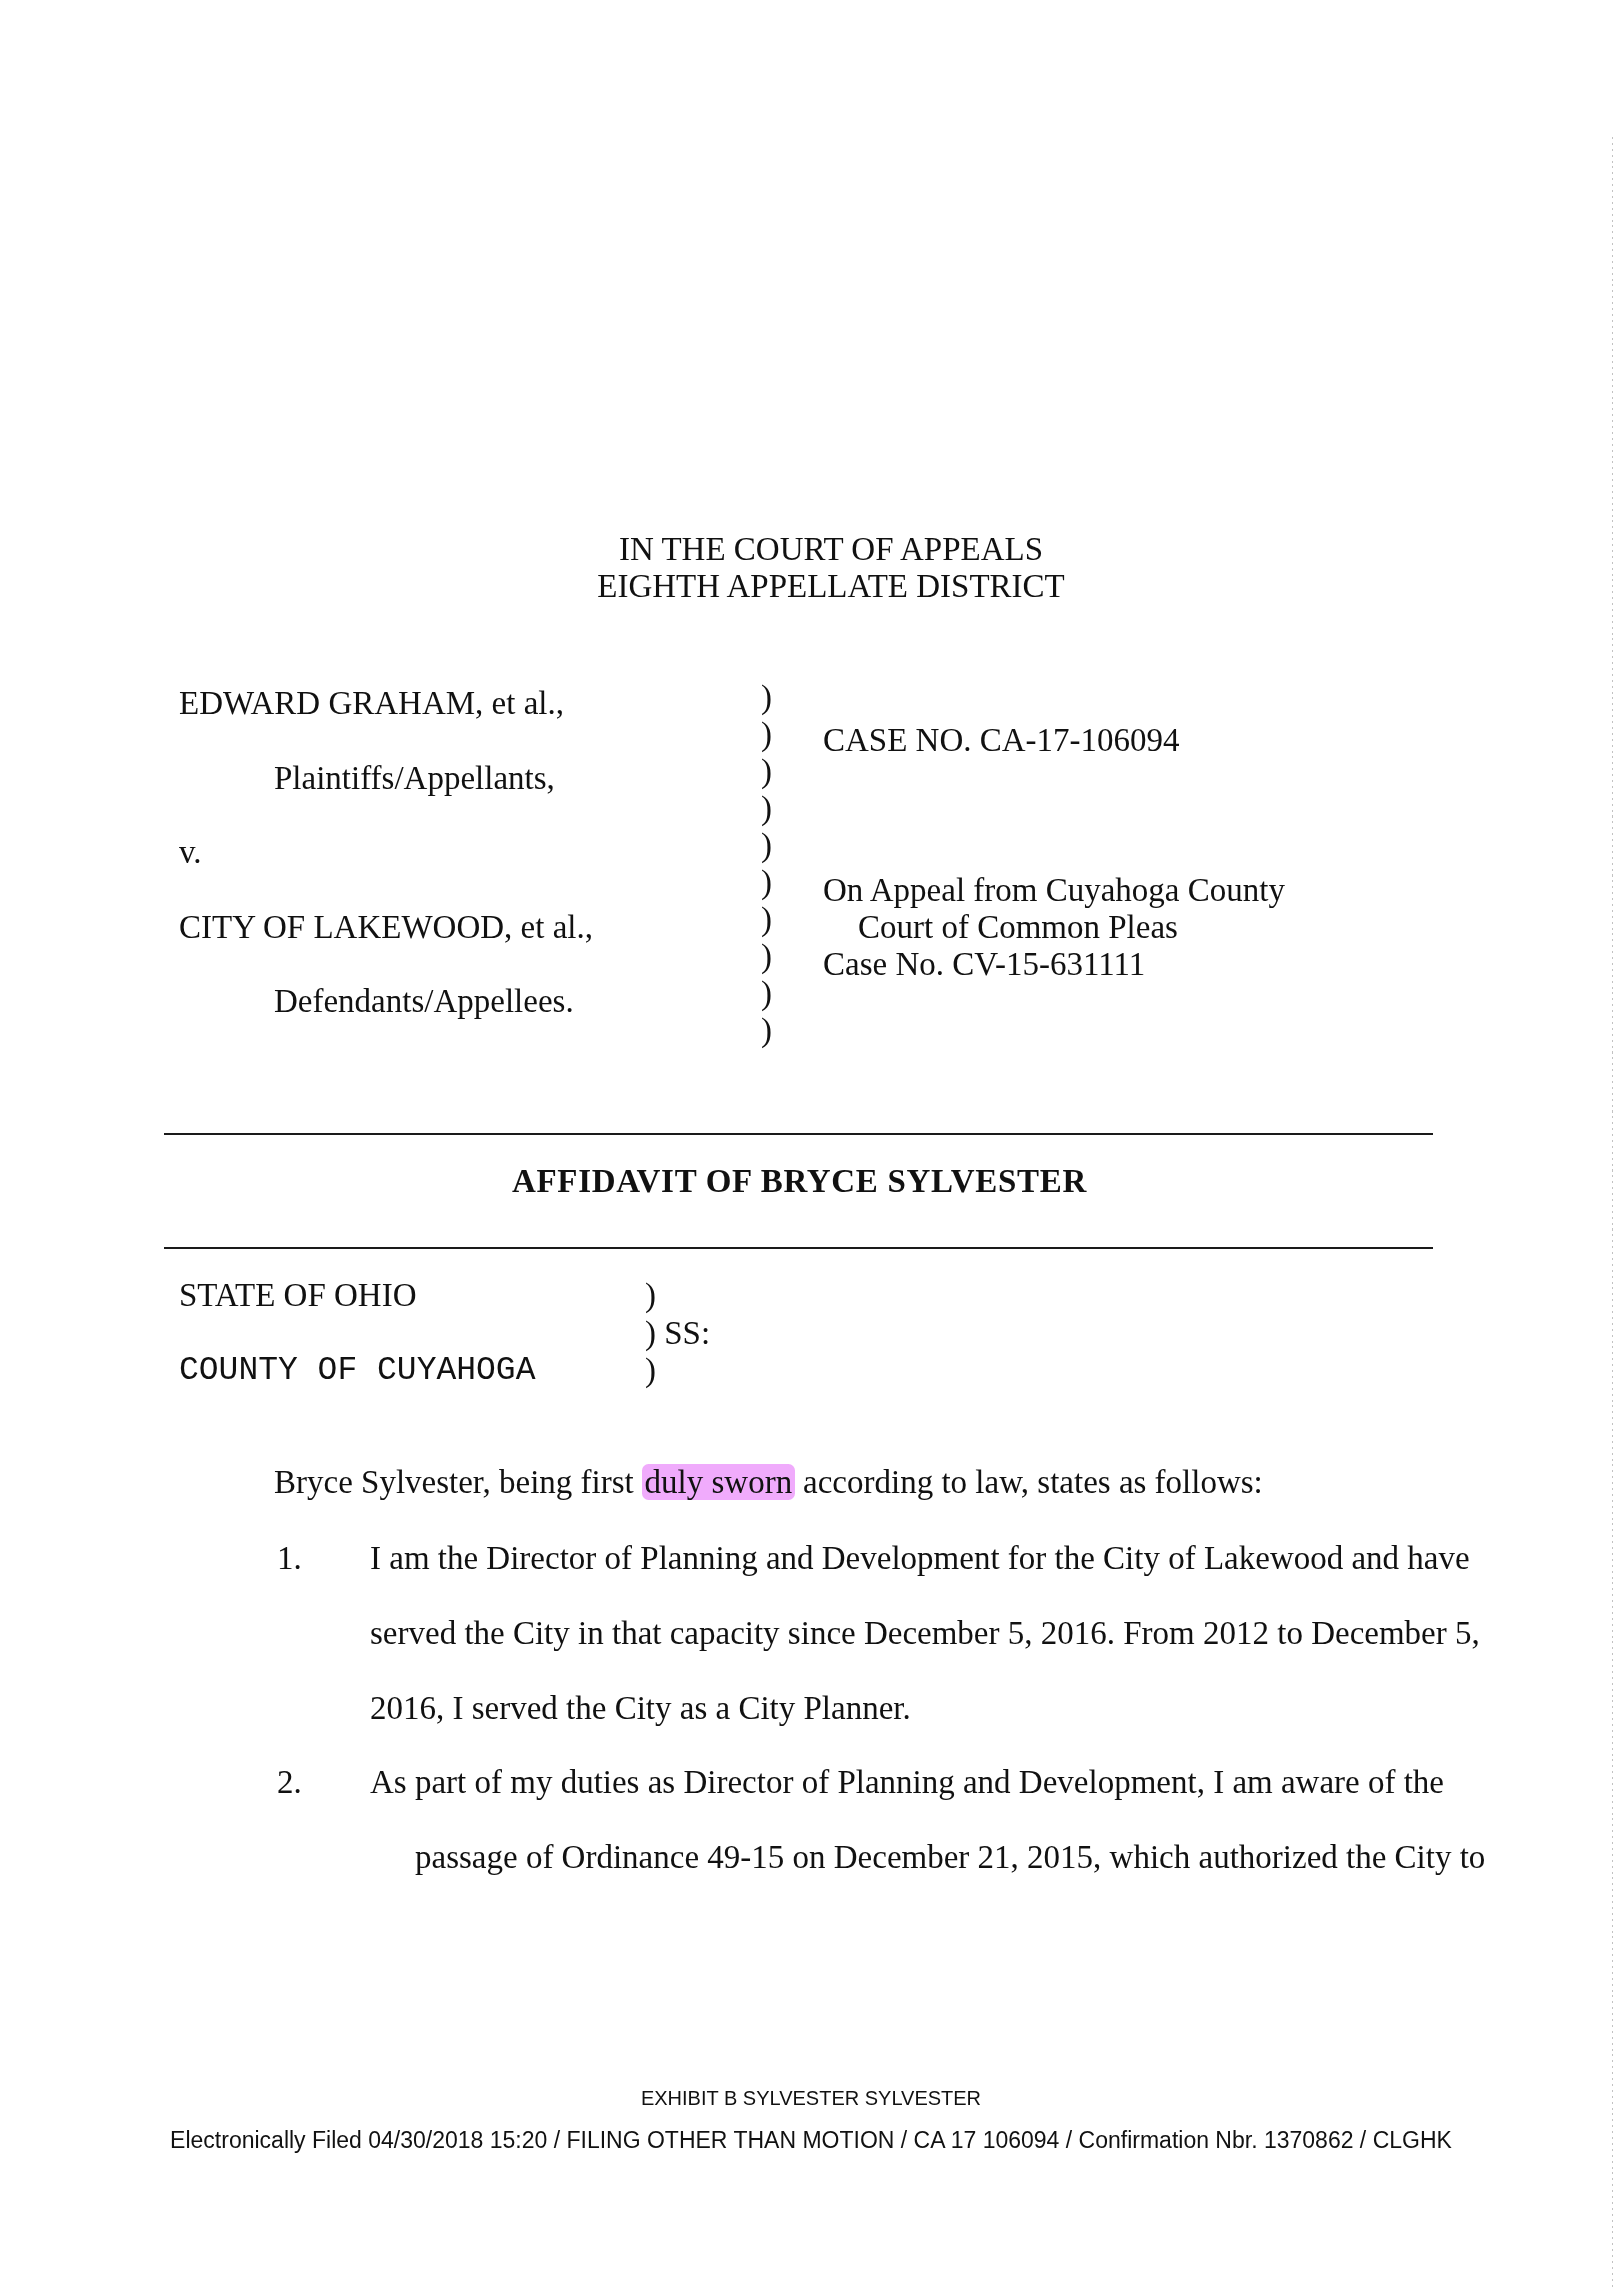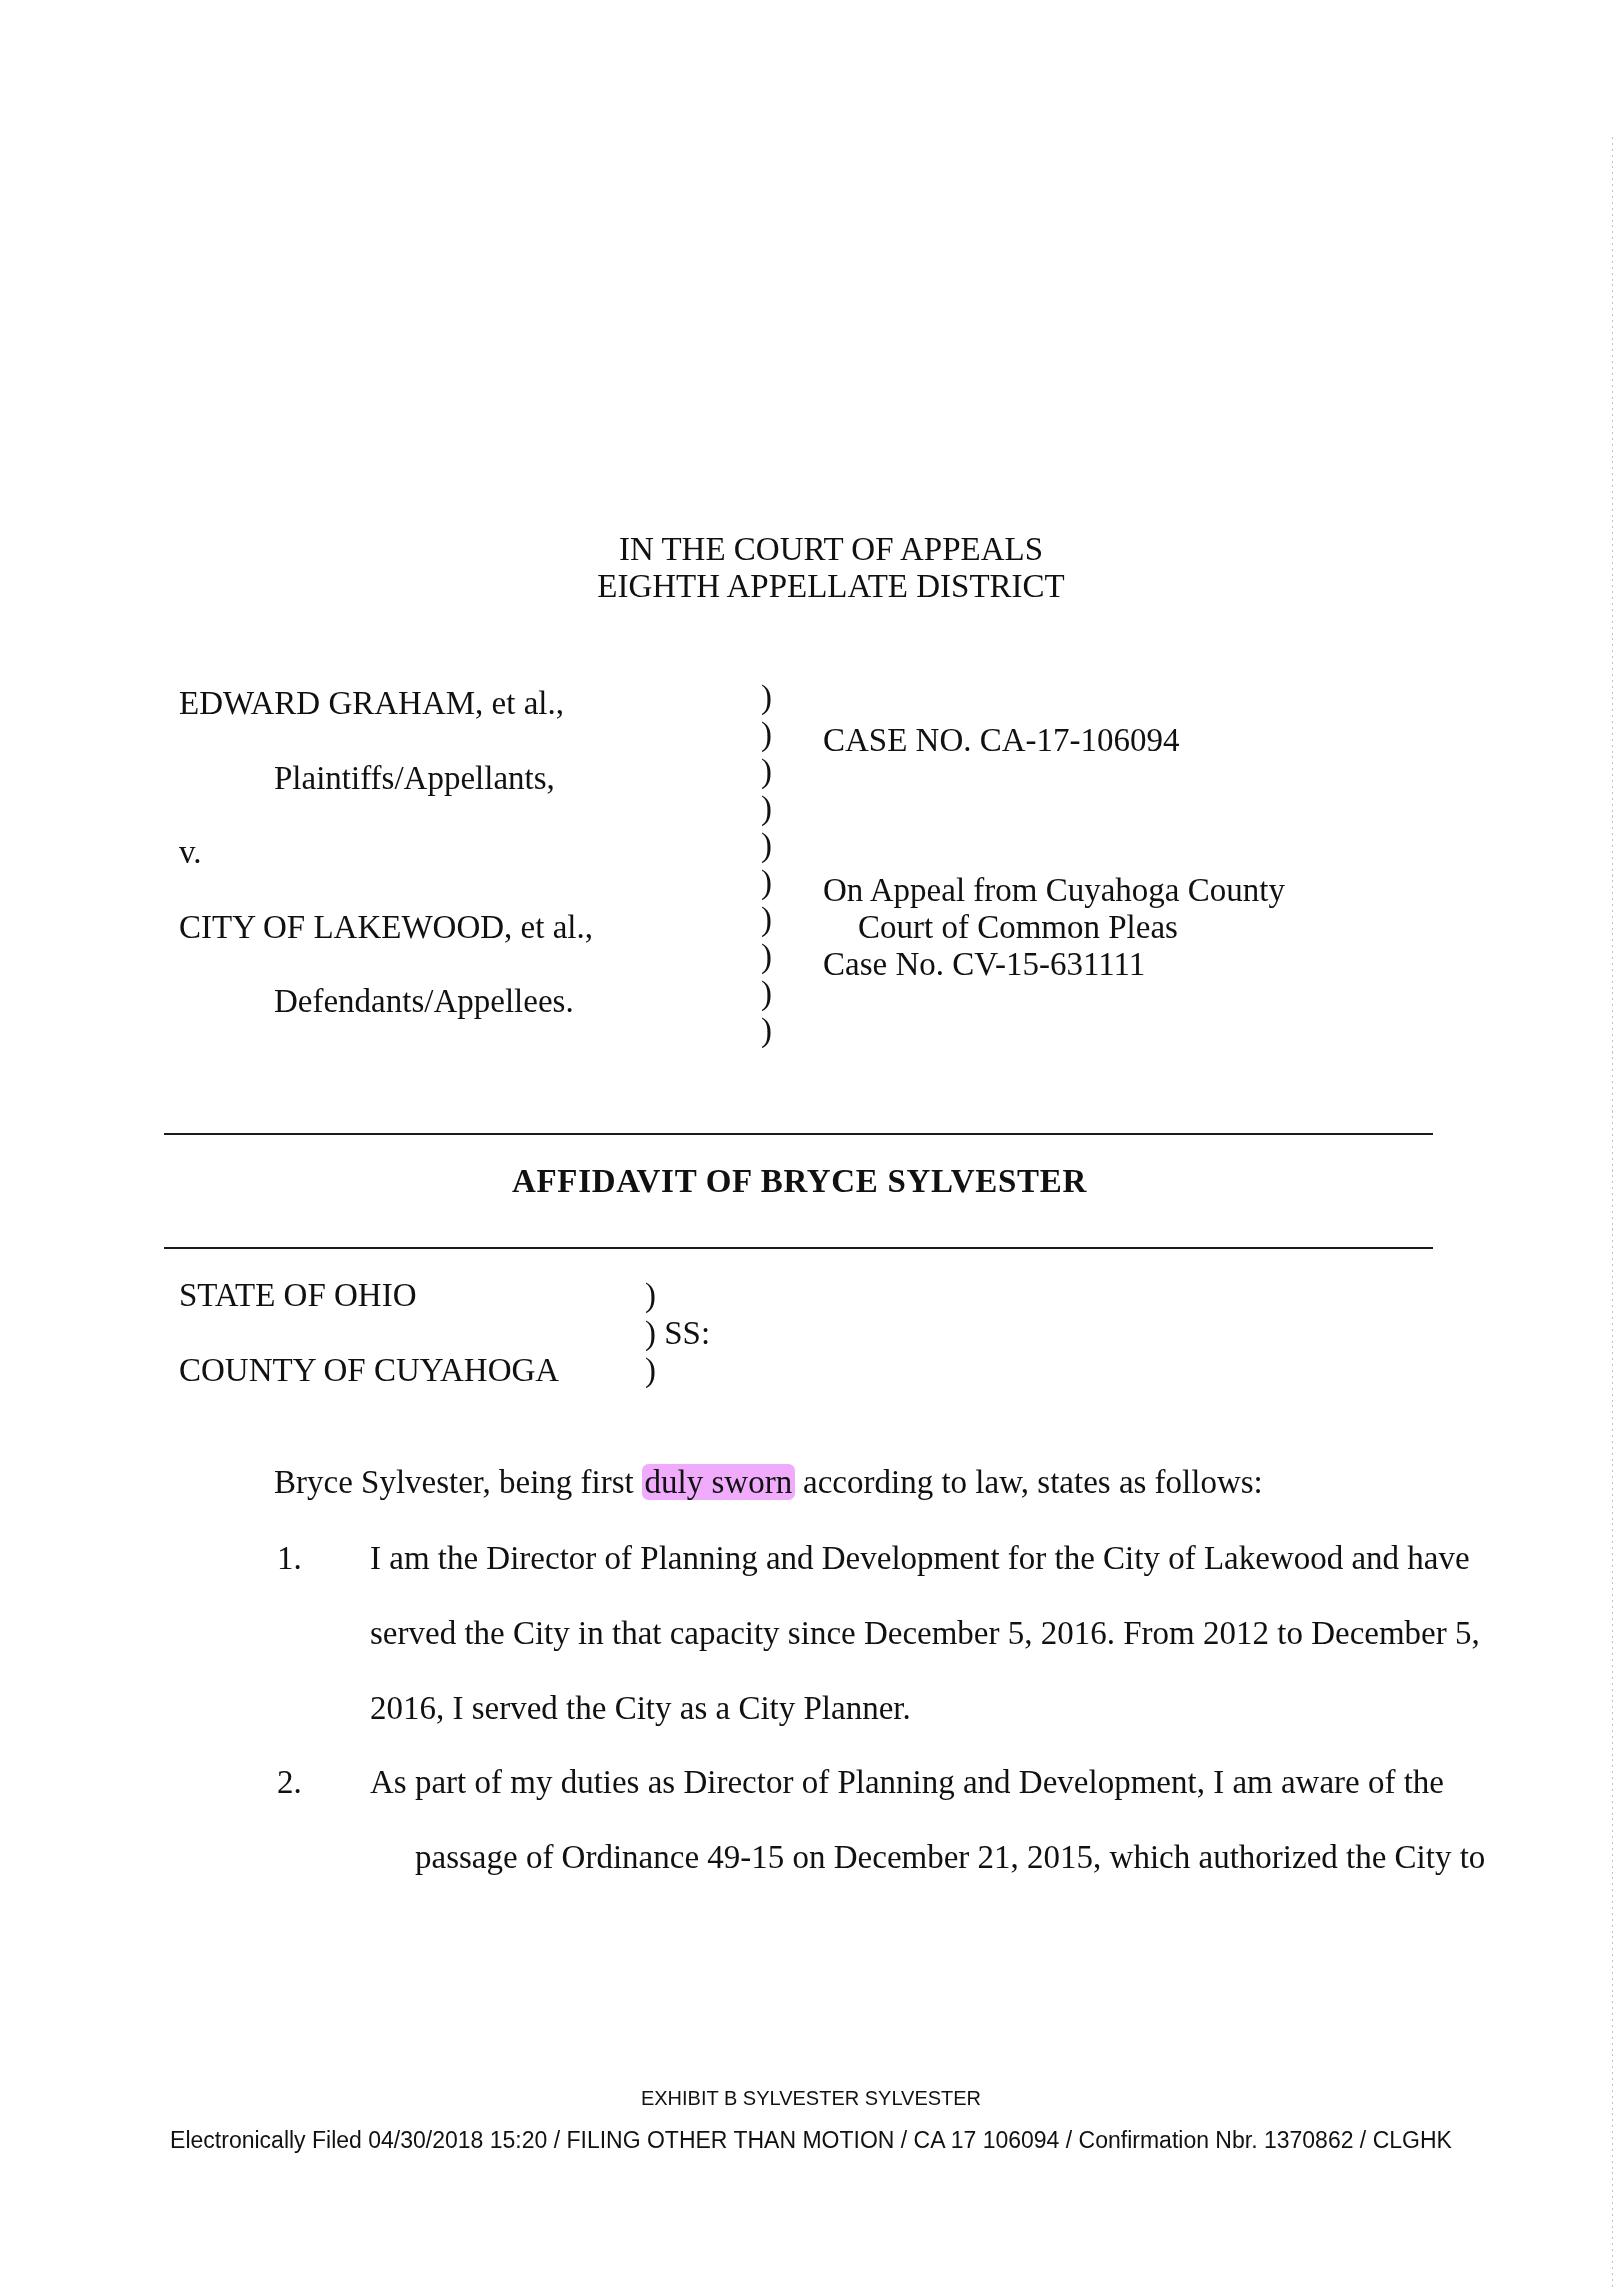--- a/index.html
+++ b/index.html
@@ -62,21 +62,21 @@
 <div class="abs serif" style="left:823px; top:724px;">CASE NO.  CA-17-106094</div>
 <div class="abs serif" style="left:823px; top:874px;">On Appeal from Cuyahoga County</div>
 <div class="abs serif" style="left:823px; top:911px;margin-left:35px;">Court of Common Pleas</div>
 <div class="abs serif" style="left:823px; top:948px;">Case No. CV-15-631111</div>
 
 <div class="rule" style="top:1133px;"></div>
 <div class="title serif">AFFIDAVIT OF BRYCE SYLVESTER</div>
 <div class="rule" style="top:1247px;"></div>
 
 <div class="abs serif" style="left:179px; top:1279px;">STATE OF OHIO</div>
-<div class="abs serif" style="left:179px; top:1354px;">COUNTY OF CUYAHOGA</div>
+<div class="abs serif" style="left:179px; top:1354px;font-family:Liberation Mono, monospace;">COUNTY OF CUYAHOGA</div>
 <div class="abs serif" style="left:645px; top:1279px;">)</div>
 <div class="abs serif" style="left:645px; top:1317px;">) SS:</div>
 <div class="abs serif" style="left:645px; top:1354px;">)</div>
 
 <div class="abs serif" style="left:274px; top:1466px;">
   <span>Bryce Sylvester, being first </span><span class="hl">duly sworn</span><span> according to law, states as follows:</span>
 </div>
 
 <div class="serif para-num" style="top:1542px;">1.</div>
 <div class="serif para-line" style="top:1542px;">I am the Director of Planning and Development for the City of Lakewood and have</div>

